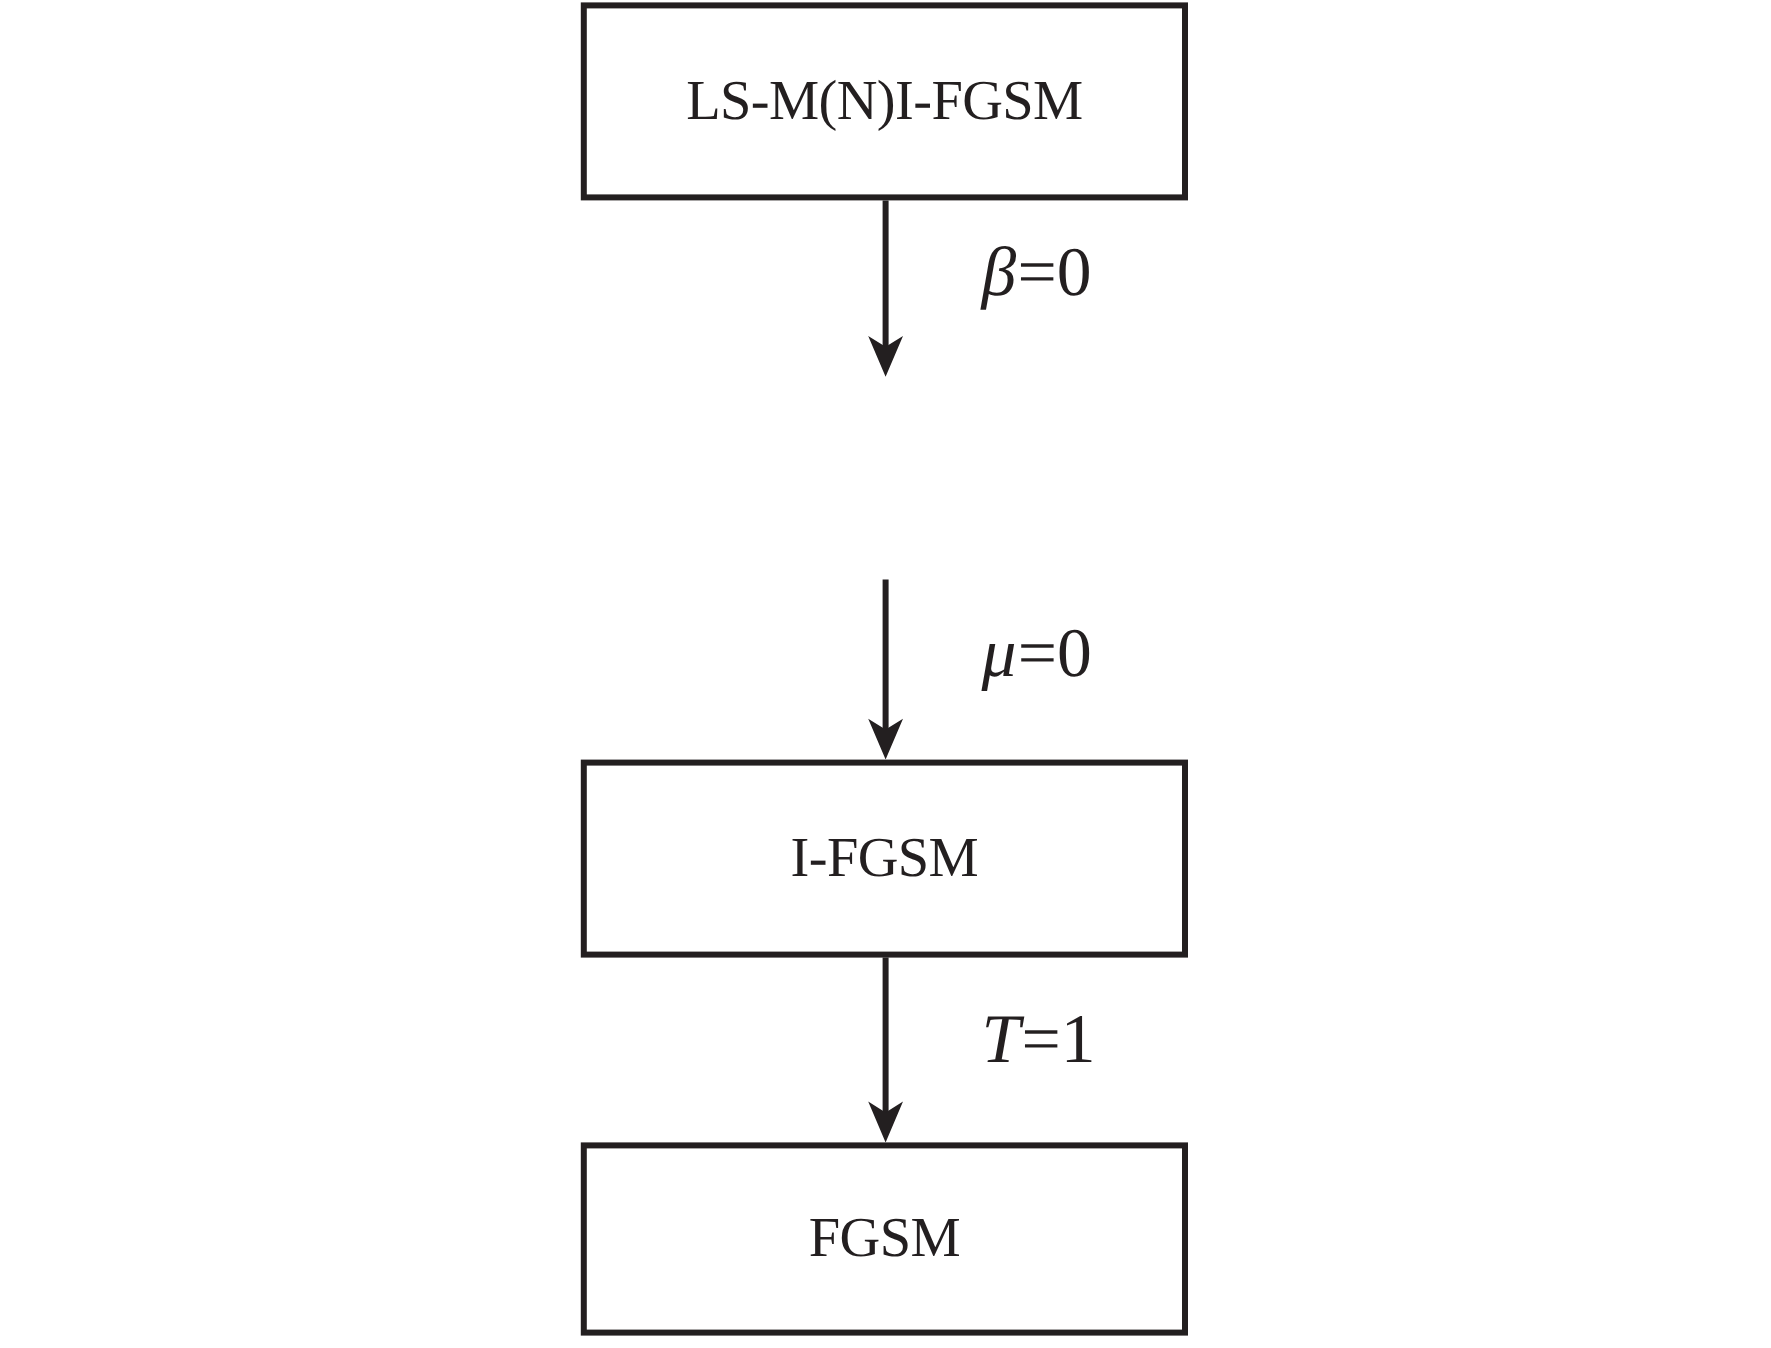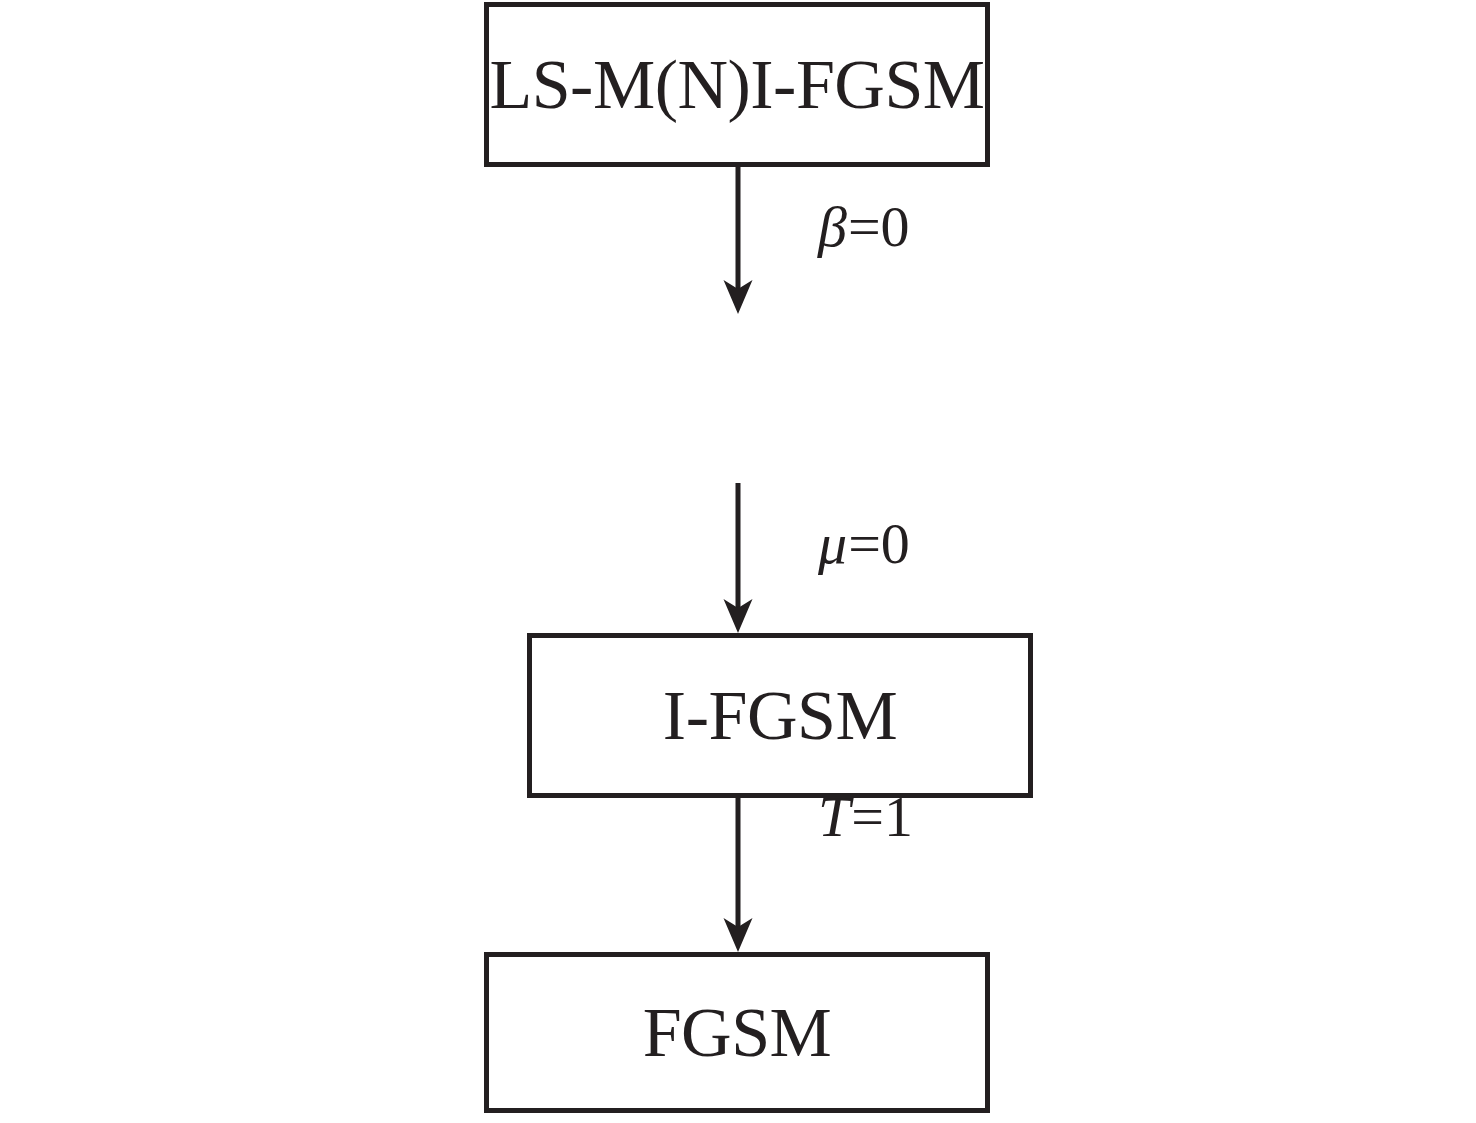--- a/index.html
+++ b/index.html
@@ -27,31 +27,31 @@
     width: 506px;
     box-sizing: border-box;
     border: 5px solid #231f20;
     background: #ffffff;
     display: flex;
     align-items: center;
     justify-content: center;
   }
   .node-label {
     font-family: "Liberation Serif", "DejaVu Serif", serif;
-    font-size: 70px;
+    font-size: 47px;
     line-height: 1;
     color: #231f20;
     letter-spacing: -0.5px;
     white-space: nowrap;
     user-select: none;
   }
 
   #box-1 { top: 2px;   height: 165px; }
   #box-2 { top: 314px; height: 169px; }
-  #box-3 { top: 633px; height: 165px; margin-left: 43px; }
+  #box-3 { top: 633px; height: 165px; }
   #box-4 { top: 952px; height: 161px; }
 
   
   .connector {
     position: absolute;
     left: 706px;
     width: 64px;
   }
   .connector svg {
     display: block;
@@ -79,21 +79,21 @@
     padding-right: 1px;
   }
   .edge-label .eq {
     font-style: normal;
   }
   .edge-label .val {
     font-style: normal;
   }
   #edge-label-1 { top: 198px; }
   #edge-label-2 { top: 515px; text-align: center; }
-  #edge-label-3 { top: 788px; }
+  #edge-label-3 { top: 837px; }
 </style>
 </head>
 <body>
 
 <div id="canvas">
 
   <div class="node-box" id="box-1">
     <span class="node-label">LS-M(N)I-FGSM</span>
   </div>
 

